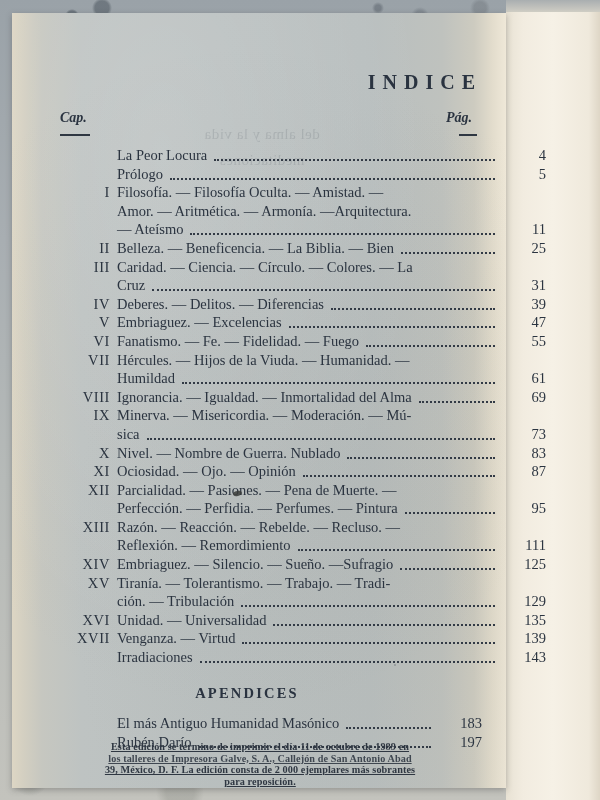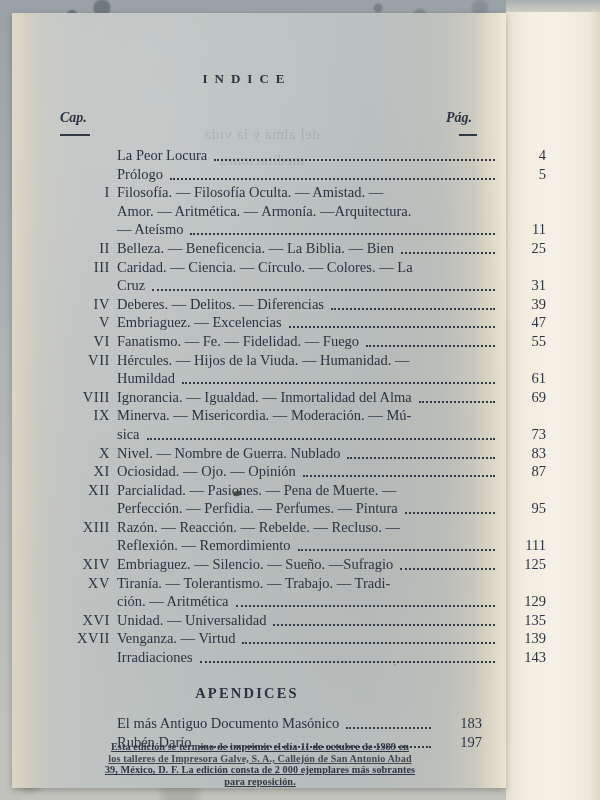--- a/index.html
+++ b/index.html
@@ -64,22 +64,22 @@
     position:absolute;left:506px;top:0;width:94px;height:12px;
     background:linear-gradient(180deg,#a9aeb0,#cfcdc4);
   }
 
   
   .content{
     position:absolute;left:0;top:0;width:494px;height:775px;
     color:#2b3440;
   }
   .title{
-    position:absolute;left:0;top:58px;width:470px;text-align:center;
-    font-size:13px;font-weight:700;letter-spacing:7px;
+    position:absolute;left:0;top:58px;width:470px;text-align:right;
+    font-size:20px;font-weight:700;letter-spacing:7px;
     color:#2a3340;
   }
 
   .colhead{position:absolute;top:97px;font-style:italic;font-weight:700;font-size:14px;color:#2a3340;}
   .colhead.cap{left:48px;}
   .colhead.pag{left:434px;}
   .rule{position:absolute;height:2px;background:#2f3742;top:121px;}
   .rule.cap{left:48px;width:30px;}
   .rule.pag{left:447px;width:18px;}
 
@@ -331,21 +331,21 @@
             <div class="pg">125</div>
           </div>
           <div class="row">
             <div class="num">XV</div>
             <div class="txt">Tiranía. — Tolerantismo. — Trabajo. — Tradi-</div>
             <div class="pg"></div>
           </div>
           <div class="row cont">
             <div class="num">XV</div>
             <div class="txt jst">
-              <span>ción. — Aritmética</span>
+              <span>ción. — Tribulación</span>
               <span class="leader"></span>
             </div>
             <div class="pg">129</div>
           </div>
           <div class="row">
             <div class="num">XVI</div>
             <div class="txt jst">
               <span>Unidad. — Universalidad</span>
               <span class="leader"></span>
             </div>
@@ -365,21 +365,21 @@
               <span>Irradiaciones</span>
               <span class="leader"></span>
             </div>
             <div class="pg">143</div>
           </div>
           <div class="apx-title">APENDICES</div>
           <div class="apx-list">
             <div class="apx-row">
               <div class="num"></div>
               <div class="txt jst">
-                <span>El más Antiguo Documento Masónico</span>
+                <span>El más Antiguo Humanidad Masónico</span>
                 <span class="leader"></span>
               </div>
               <div class="pg">183</div>
             </div>
             <div class="apx-row">
               <div class="num"></div>
               <div class="txt jst">
                 <span>Rubén Darío</span>
                 <span class="leader"></span>
               </div>

